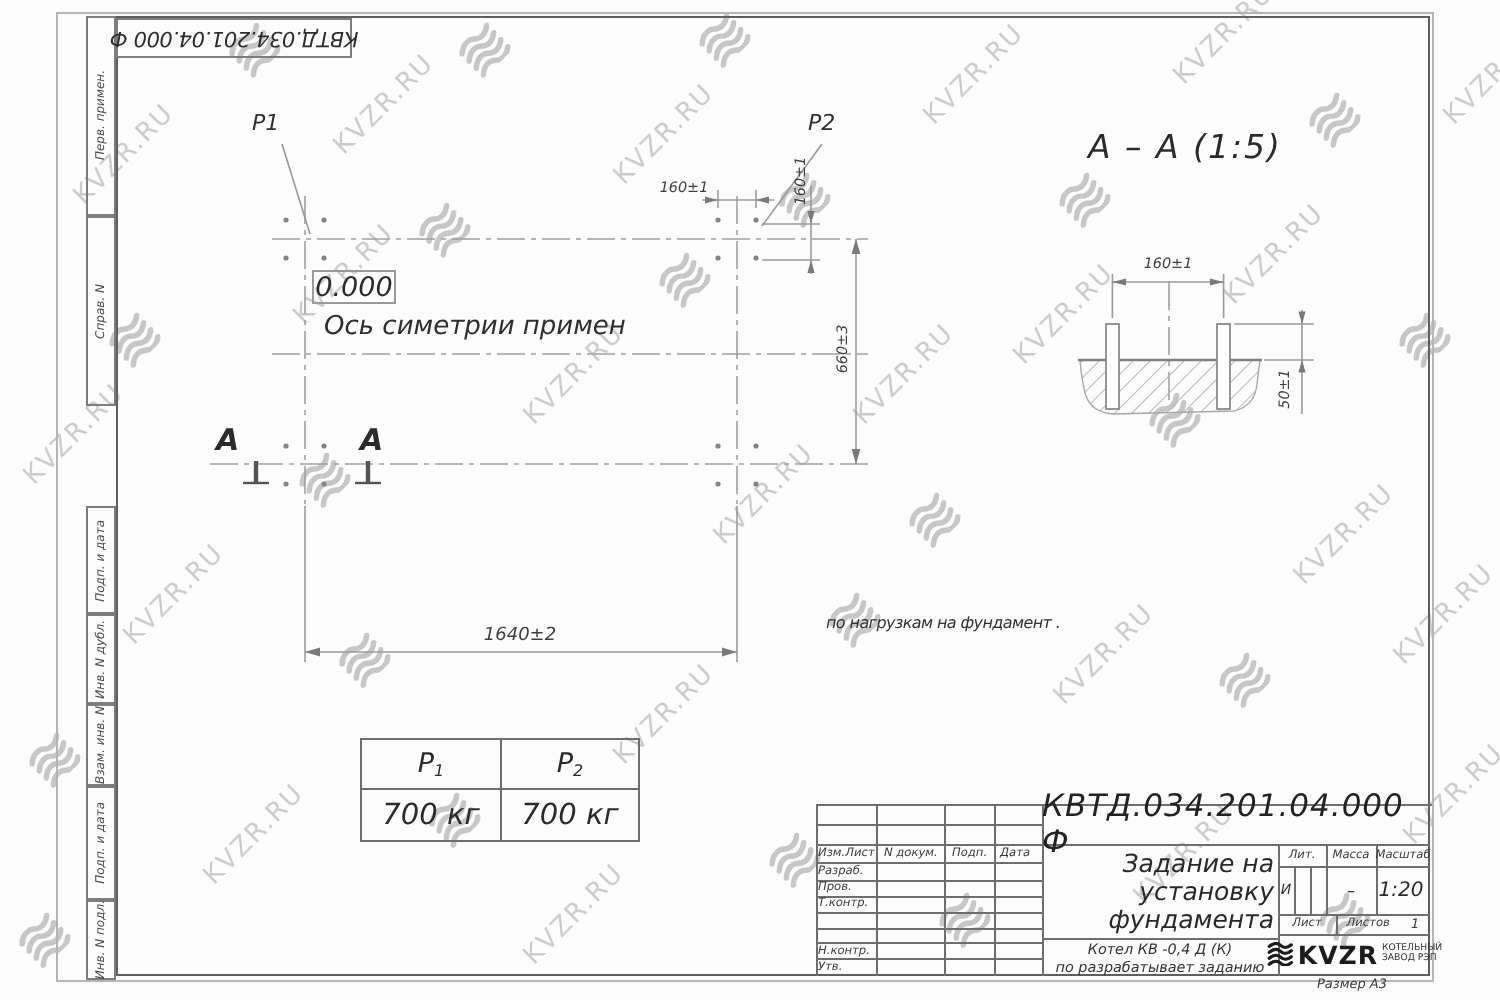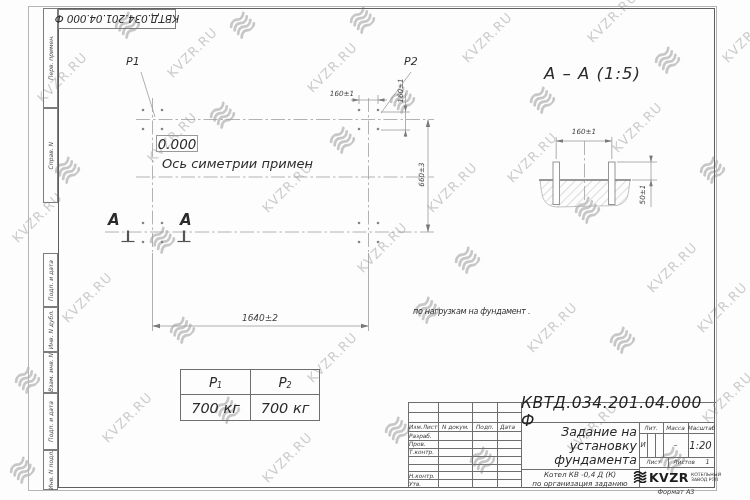--- a/index.html
+++ b/index.html
@@ -305,21 +305,21 @@
   <div class="line" style="left:408px;top:479px;width:113px;height:1px"></div>
   <div class="line" style="left:521px;top:469px;width:118px;height:1px"></div>
   <div class="line" style="left:639px;top:433px;width:76px;height:1px"></div>
   <div class="line" style="left:639px;top:457px;width:76px;height:1px"></div>
   <div class="line" style="left:639px;top:467px;width:76px;height:1px"></div>
 
   <div class="abs center it" style="left:521px;top:402px;width:194px;height:20px;font-size:15.5px;letter-spacing:0.5px;color:#222">КВТД.034.201.04.000  Ф</div>
   <div class="abs center it" style="left:523px;top:423px;width:114px;height:46px;font-size:12.5px;line-height:14px;text-align:right;color:#282828">Задание на установку фундамента</div>
   <div class="abs" style="left:521px;top:470px;width:118px;text-align:center">
     <div class="it" style="font-size:7.2px;color:#333">Котел  КВ -0,4  Д  (К)</div>
-    <div class="it" style="font-size:7.2px;color:#333">по организация заданию</div>
+    <div class="it" style="font-size:7.2px;color:#333">по разрабатывает заданию</div>
   </div>
   <div class="tbl" style="left:409px;top:424px">Изм.Лист</div>
   <div class="tbl" style="left:442px;top:424px">N докум.</div>
   <div class="tbl" style="left:476px;top:424px">Подп.</div>
   <div class="tbl" style="left:500px;top:424px">Дата</div>
   <div class="tbl" style="left:409px;top:432.5px">Разраб.</div>
   <div class="tbl" style="left:409px;top:441px">Пров.</div>
   <div class="tbl" style="left:409px;top:449px">Т.контр.</div>
   <div class="tbl" style="left:409px;top:472.5px">Н.контр.</div>
   <div class="tbl" style="left:409px;top:480.5px">Утв.</div>
@@ -339,13 +339,13 @@
         <use href="#coil"></use>
       </svg>
     <span style="font-size:12.5px;font-weight:bold;letter-spacing:0.5px;color:#1c1c1c">KVZR</span>
     <span style="display:flex;flex-direction:column;line-height:5px">
       <span style="font-size:4.6px;color:#333">КОТЕЛЬНЫЙ</span>
       <span style="font-size:4.6px;color:#333">ЗАВОД РЭП</span>
     </span>
   </div>
 </div>
 
-<div class="abs center it" style="left:641px;top:488px;width:70px;font-size:6.5px;color:#3a3a3a;z-index:3">Формат А3</div>
+<div class="abs center it" style="left:641px;top:488px;width:70px;font-size:6.5px;color:#3a3a3a;z-index:3">Размер А3</div>
 
 </body></html>

